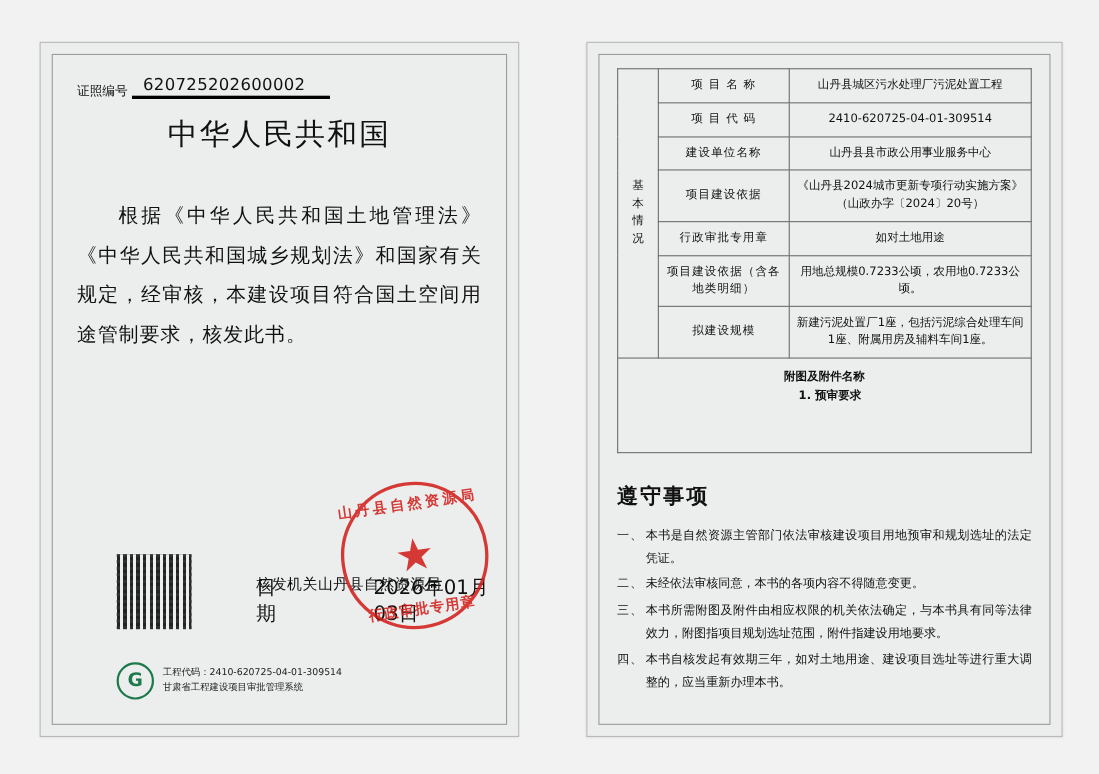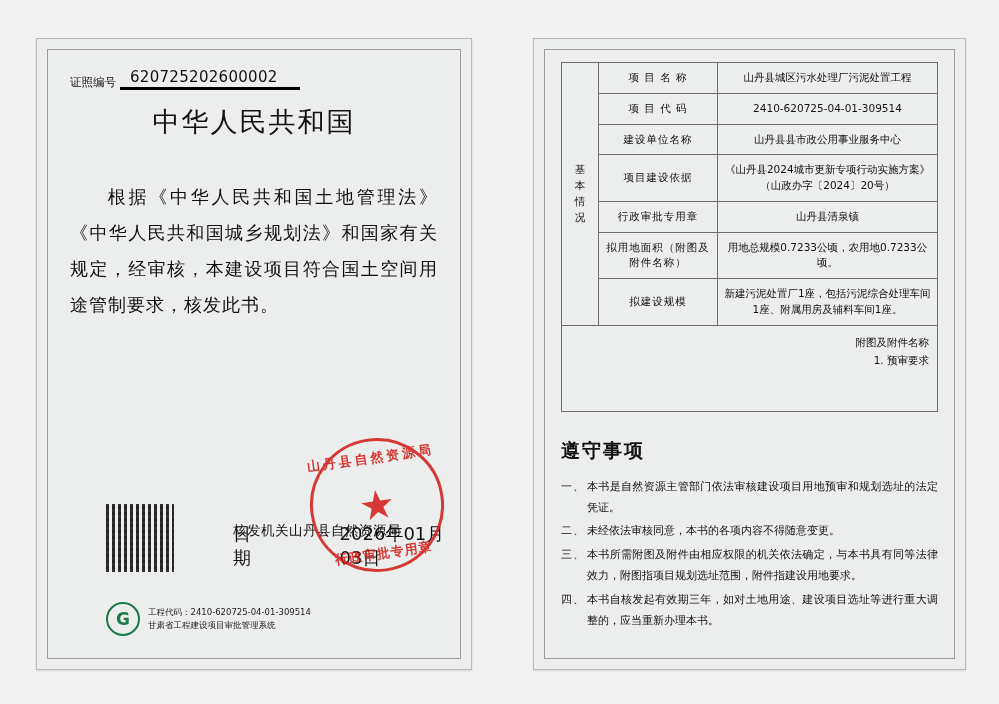--- a/index.html
+++ b/index.html
@@ -131,21 +131,21 @@
     vertical-align:middle;
     line-height:1.5;
   }
   td.vhead{
     width:26px;font-size:11.5px;letter-spacing:0;line-height:1.9;
   }
   td.key{width:108px;font-size:11px;letter-spacing:1px;}
   .attach-box{
     border:1px solid #6e6e6e;border-top:none;
     height:86px;padding:7px 8px;font-size:10.5px;line-height:1.8;
-    text-align:right;box-sizing:border-box;
+    text-align:center;box-sizing:border-box;font-weight:bold;
   }
 
   .rules-title{
     margin-top:26px;font-size:19px;font-weight:bold;letter-spacing:2px;
     font-family:"DejaVu Serif","Liberation Serif",serif;
   }
   ol.rules{
     margin:12px 0 0 0;padding:0;list-style:none;
     font-size:11px;line-height:1.95;
   }
@@ -219,24 +219,24 @@
           <tr>
             <td class="key">建设单位名称</td>
             <td>山丹县县市政公用事业服务中心</td>
           </tr>
           <tr>
             <td class="key">项目建设依据</td>
             <td>《山丹县2024城市更新专项行动实施方案》（山政办字〔2024〕20号）</td>
           </tr>
           <tr>
             <td class="key">行政审批专用章</td>
-            <td>山丹县清泉镇</td>
-          </tr>
-          <tr>
-            <td class="key">拟用地面积（附图及附件名称）</td>
+            <td>如对土地用途</td>
+          </tr>
+          <tr>
+            <td class="key">项目建设依据（含各地类明细）</td>
             <td>用地总规模0.7233公顷，农用地0.7233公顷。</td>
           </tr>
           <tr>
             <td class="key">拟建设规模</td>
             <td>新建污泥处置厂1座，包括污泥综合处理车间1座、附属用房及辅料车间1座。</td>
           </tr>
         </tbody>
       </table>
 
       <div class="attach-box">

